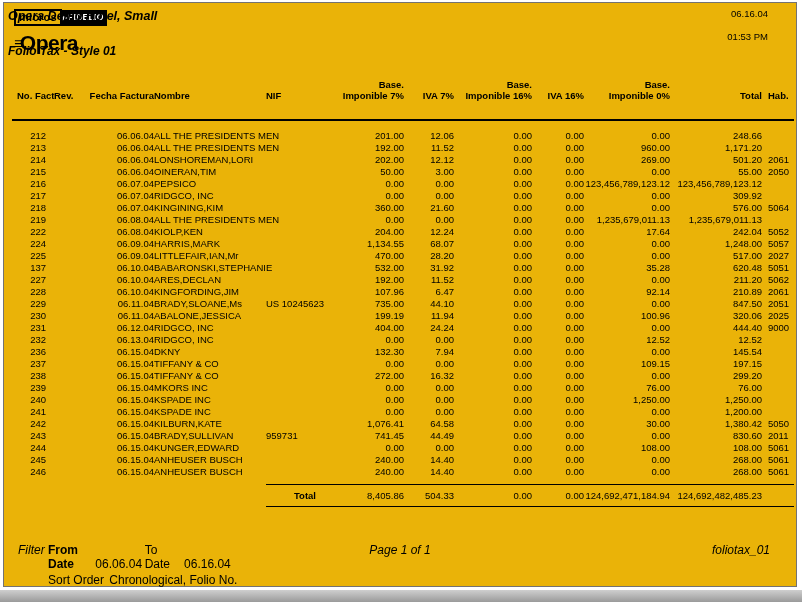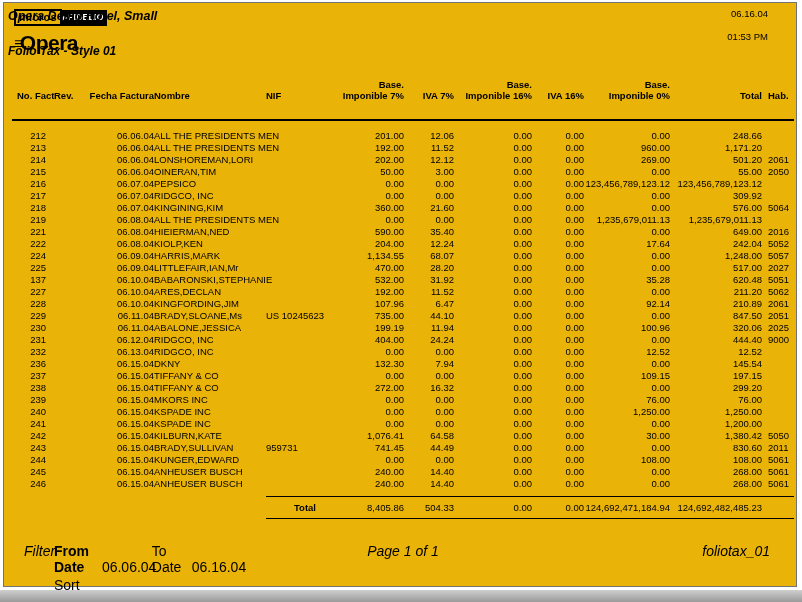--- a/index.html
+++ b/index.html
@@ -54,21 +54,21 @@
   th.c3,td.c3{text-align:left;}
   th.c4,td.c4{text-align:left;}
   th.c5,td.c5,th.c6,td.c6,th.c7,td.c7,th.c8,td.c8,th.c9,td.c9,th.c10,td.c10{text-align:right;}
   th.c11,td.c11{text-align:left;padding-left:6px;}
 
   tfoot td{height:21px;line-height:21px;}
   tfoot td.tl{border-top:1px solid #000;border-bottom:1px solid #000;}
   tfoot .total-label{font-weight:bold;padding-left:28px;text-align:left;}
 
   
-  .footer{position:absolute;left:16px;right:10px;bottom:17px;height:26px;font-size:14px;}
+  .footer{position:absolute;left:10px;right:10px;bottom:17px;height:26px;font-size:12px;}
   .filter-label{position:absolute;left:4px;top:0;font-style:italic;}
   .filter-lines{position:absolute;left:34px;top:0;}
   .filter-line1 .flbl1{display:inline-block;width:44px;font-weight:bold;}
   .filter-line1 .fval1{display:inline-block;width:46px;}
   .filter-line1 .flbl2{display:inline-block;width:36px;}
   .filter-line2{margin-top:2px;}
   .filter-line2 .flbl3{display:inline-block;width:58px;}
   .page-number{position:absolute;left:0;right:0;top:0;text-align:center;font-style:italic;}
   .report-id{position:absolute;right:16px;top:0;font-style:italic;}
 </style>
@@ -260,34 +260,20 @@
           <td class="c2">06.08.04</td>
           <td class="c3">ALL THE PRESIDENTS MEN</td>
           <td class="c4"></td>
           <td class="c5">0.00</td>
           <td class="c6">0.00</td>
           <td class="c7">0.00</td>
           <td class="c8">0.00</td>
           <td class="c9">1,235,679,011.13</td>
           <td class="c10">1,235,679,011.13</td>
           <td class="c11"></td>
-        </tr>
-        <tr>
-          <td class="c0">221</td>
-          <td class="c1"></td>
-          <td class="c2">06.08.04</td>
-          <td class="c3">HIEIERMAN,NED</td>
-          <td class="c4"></td>
-          <td class="c5">590.00</td>
-          <td class="c6">35.40</td>
-          <td class="c7">0.00</td>
-          <td class="c8">0.00</td>
-          <td class="c9">0.00</td>
-          <td class="c10">649.00</td>
-          <td class="c11">2016</td>
         </tr>
         <tr>
           <td class="c0">222</td>
           <td class="c1"></td>
           <td class="c2">06.08.04</td>
           <td class="c3">KIOLP,KEN</td>
           <td class="c4"></td>
           <td class="c5">204.00</td>
           <td class="c6">12.24</td>
           <td class="c7">0.00</td>

